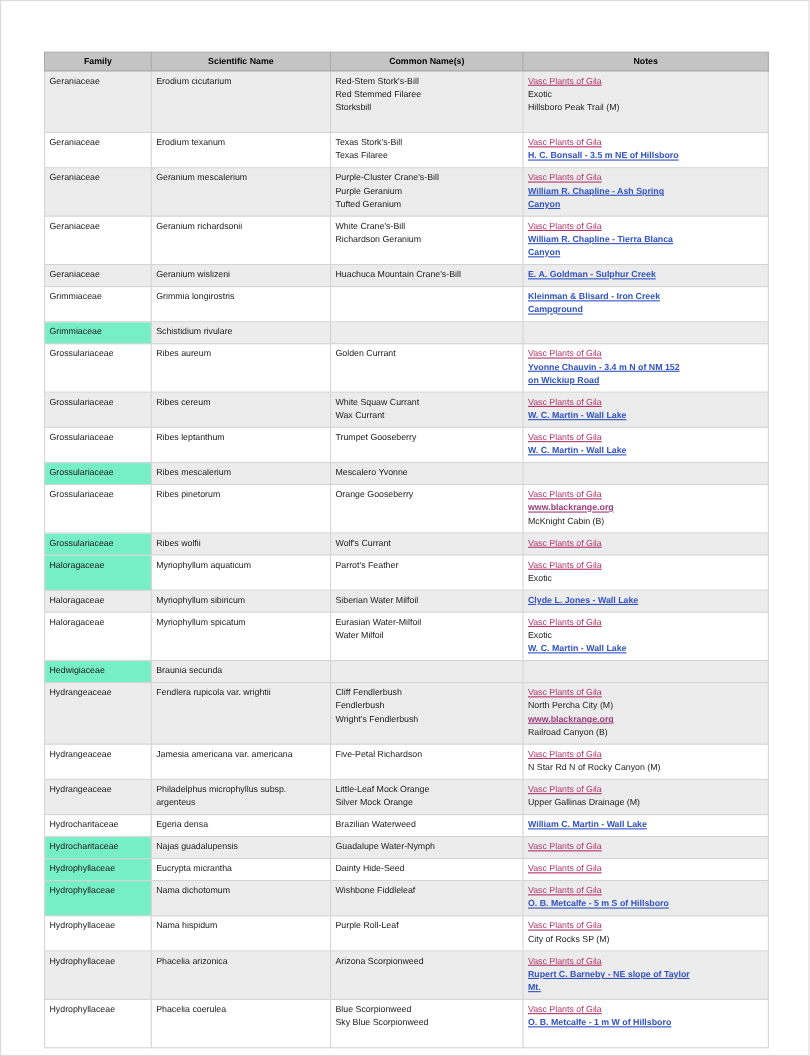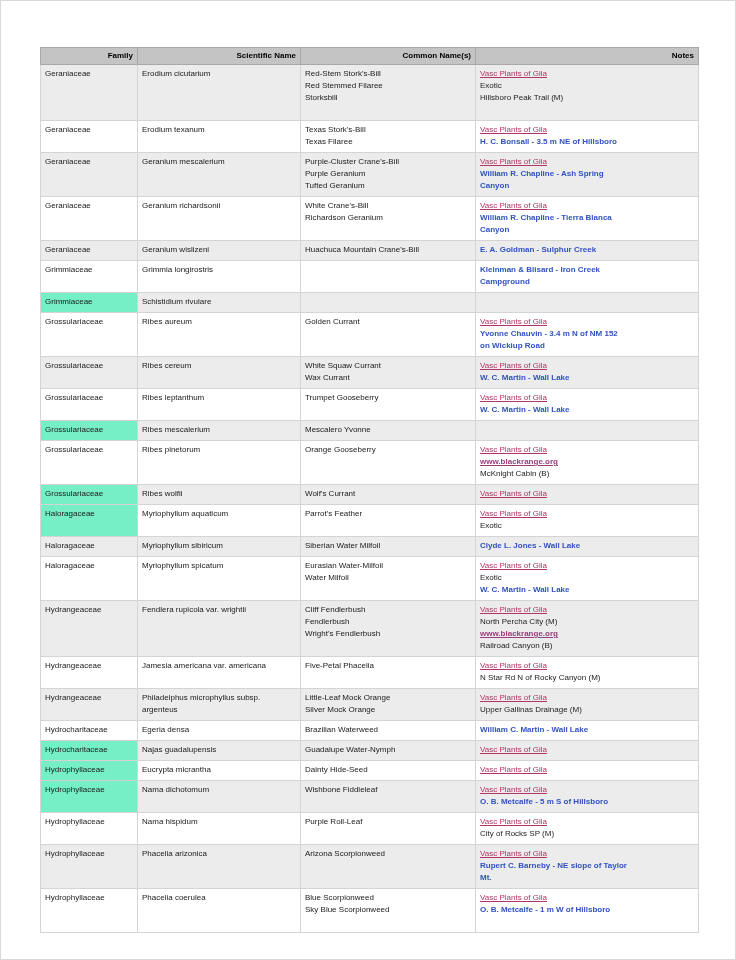--- a/index.html
+++ b/index.html
@@ -11,32 +11,32 @@
   table.plants{
     position:absolute;left:39px;top:46px;width:658px;
     border-collapse:collapse;table-layout:fixed;
     font-size:8px;line-height:12px;color:#1a1a1a;
   }
   col.c-family{width:97px;}
   col.c-sci{width:163px;}
   col.c-common{width:175px;}
   col.c-notes{width:223px;}
   th{
-    background:#c4c4c4;font-weight:bold;text-align:right;
+    background:#c4c4c4;font-weight:bold;text-align:center;
     padding:2px 4px;border:1px solid #a8a8a8;font-size:8px;color:#000;
   }
   td{
     vertical-align:top;padding:3px 4px 4px 4px;
     border:1px solid #d4d4d4;word-wrap:break-word;background:#ffffff;
   }
   tr.stripe td{background:#ececec;}
   td.hl{background:#76eec6 !important;}
   .line{min-height:12px;}
   .red-link{color:#b23566;font-weight:normal;text-decoration:underline;cursor:pointer;}
-  .blue-link{color:#3152c0;font-weight:bold;cursor:pointer;}
+  .blue-link{color:#3152c0;font-weight:bold;text-decoration:underline;cursor:pointer;}
   .purple-link{color:#9a3d7c;font-weight:bold;text-decoration:underline;cursor:pointer;margin-top:20px;}
   .plain{color:#222222;}
 </style>
 </head>
 <body>
 
 <div class="page">
   <table class="plants">
     <colgroup>
       <col class="c-family">
@@ -240,20 +240,26 @@
             <div class="line">Eurasian Water-Milfoil</div>
             <div class="line">Water Milfoil</div>
           </td>
     <td>
             <div class="line"><span class="red-link">Vasc Plants of Gila</span></div>
             <div class="line"><span class="plain">Exotic</span></div>
             <div class="line"><span class="blue-link">W. C. Martin - Wall Lake</span></div>
           </td>
   </tr>
 
+  <tr class="stripe">
+    <td class="hl">Hedwigiaceae</td>
+    <td>Braunia secunda</td>
+    <td></td>
+    <td></td>
+  </tr>
 
 
   <tr class="stripe">
     <td>Hydrangeaceae</td>
     <td>Fendlera rupicola var. wrightii</td>
     <td>
             <div class="line">Cliff Fendlerbush</div>
             <div class="line">Fendlerbush</div>
             <div class="line">Wright's Fendlerbush</div>
           </td>
@@ -262,21 +268,21 @@
             <div class="line"><span class="plain">North Percha City (M)</span></div>
             <div class="line"><span class="purple-link">www.blackrange.org</span></div>
             <div class="line"><span class="plain">Railroad Canyon (B)</span></div>
           </td>
   </tr>
 
   <tr>
     <td>Hydrangeaceae</td>
     <td>Jamesia americana var. americana</td>
     <td>
-            <div class="line">Five-Petal Phacelia</div>
+            <div class="line">Five-Petal Richardson</div>
           </td>
     <td>
             <div class="line"><span class="red-link">Vasc Plants of Gila</span></div>
             <div class="line"><span class="plain">N Star Rd N of Rocky Canyon (M)</span></div>
           </td>
   </tr>
 
   <tr class="stripe">
     <td>Hydrangeaceae</td>
     <td>Philadelphus microphyllus subsp. argenteus</td>

